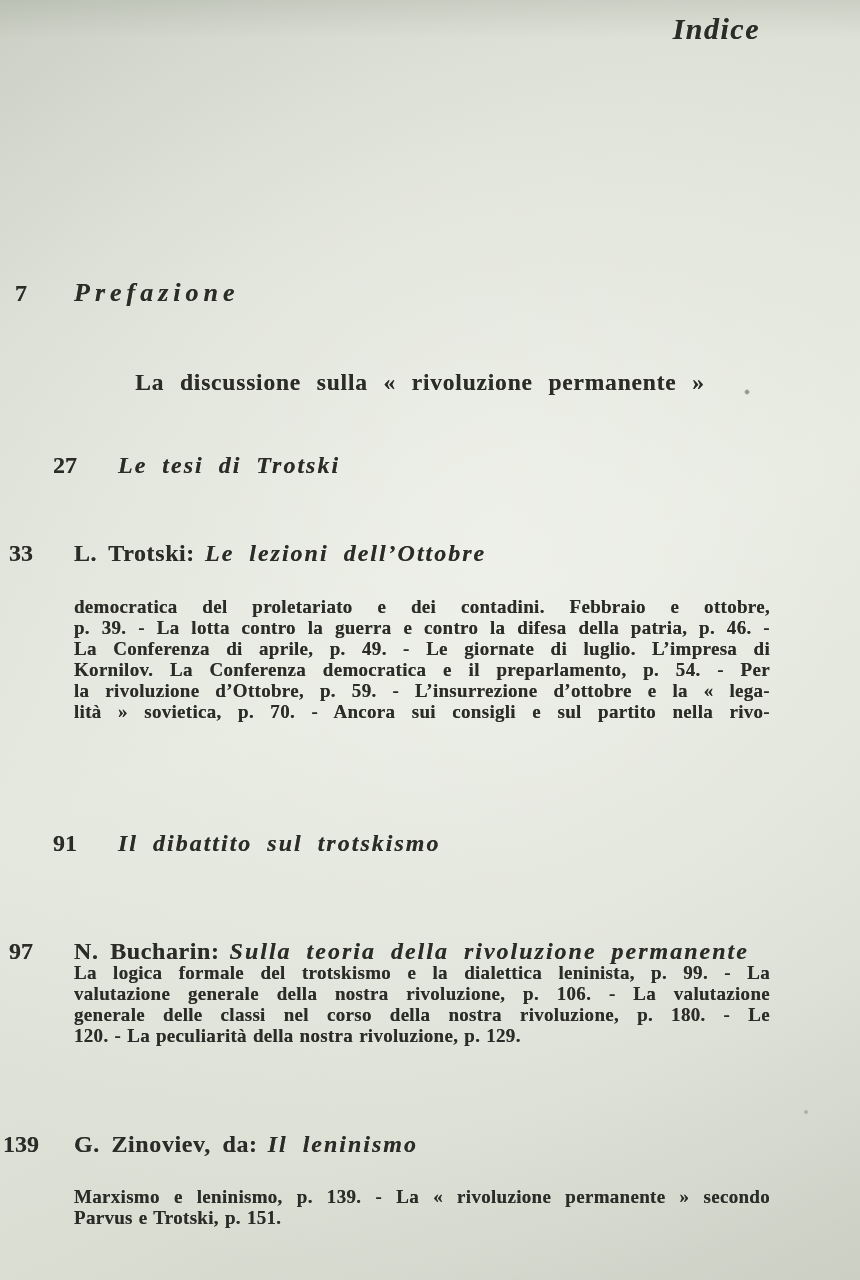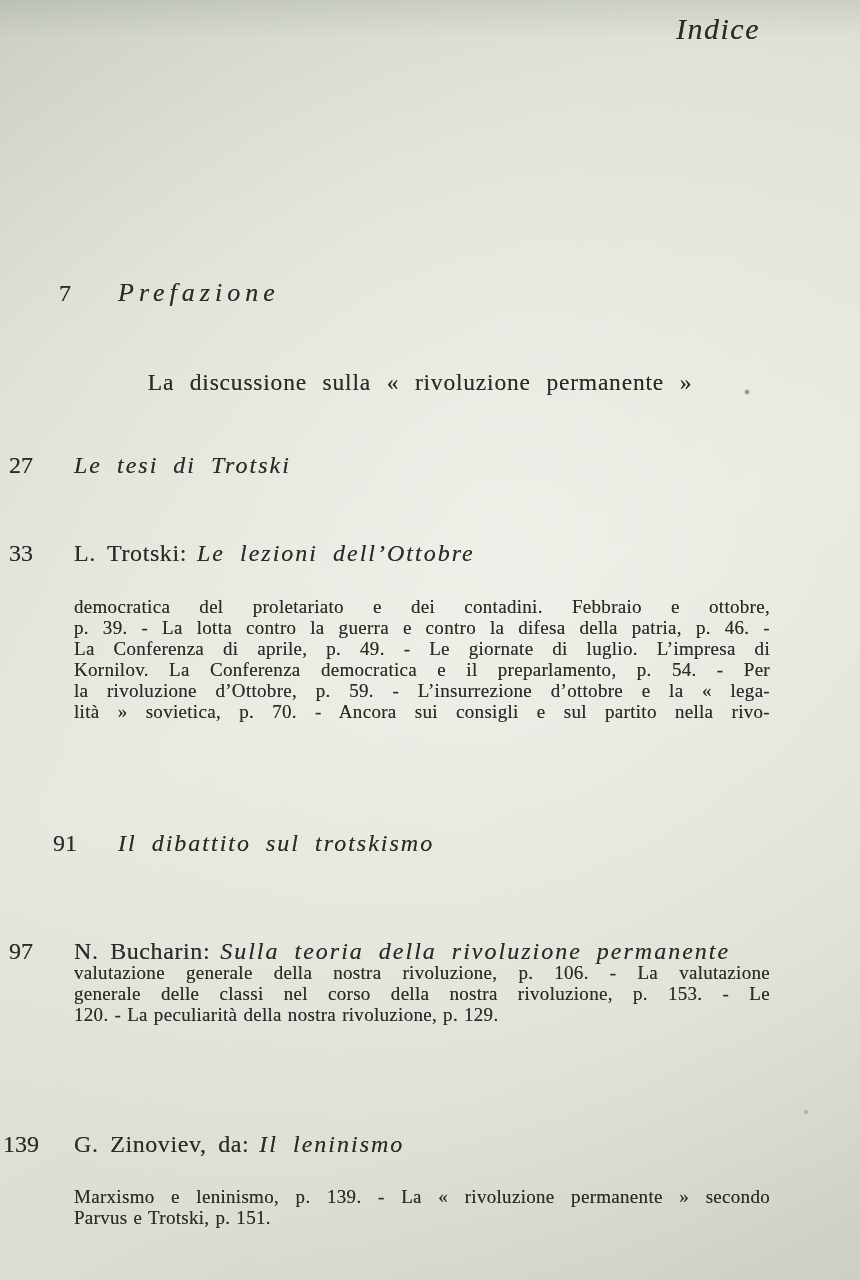--- a/index.html
+++ b/index.html
@@ -10,21 +10,21 @@
     font-family: "Liberation Serif", "DejaVu Serif", serif;
     color: #2b2b27;
     background:
       radial-gradient(circle at 747px 392px, rgba(70,72,62,.5) 0 1.5px, rgba(70,72,62,0) 3px),
       radial-gradient(circle at 806px 1112px, rgba(90,92,80,.35) 0 1.2px, rgba(90,92,80,0) 2.5px),
       linear-gradient(180deg, rgba(108,116,100,.15) 0, rgba(108,116,100,0) 3%),
       radial-gradient(130% 95% at 58% 42%, rgba(249,251,245,.55) 0%, rgba(249,251,245,0) 65%),
       radial-gradient(145% 120% at 50% 48%, rgba(0,0,0,0) 58%, rgba(86,94,80,.24) 100%),
       linear-gradient(155deg, #c9cdc2 0%, #d9dcd1 22%, #e2e5db 50%, #daddd2 78%, #cbcfc4 100%);
   }
-  .page { position: absolute; inset: 0; }
+  .page { position: absolute; inset: 0; font-weight: bold; }
 
   .ink { text-shadow: 0 0 .5px rgba(30,30,25,.55); }
 
   .page-header {
     position: absolute;
     top: 12px; right: 100px;
     font-style: italic;
     font-size: 30px;
     letter-spacing: 1.5px;
   }
@@ -56,22 +56,22 @@
     position: absolute;
     left: 74px; width: 696px;
     font-size: 19px;
     line-height: 21px;
     letter-spacing: .3px;
     word-spacing: 1px;
   }
   .pline { text-align: justify; text-align-last: justify; }
   .pline-last { text-align-last: left; }
 
-  .pos-e0 { top: 278px; margin-left: 44px; }
-  .pos-e1 { top: 452px; }
+  .pos-e0 { top: 278px; }
+  .pos-e1 { top: 452px; padding-left: 44px; }
   .pos-e2 { top: 540px; }
   .pos-s2 { top: 596px; }
   .pos-e3 { top: 830px; margin-left: 44px; }
   .pos-e4 { top: 938px; }
   .pos-s4 { top: 962px; }
   .pos-e5 { top: 1131px; }
   .pos-s5 { top: 1186px; }
 </style>
 </head>
 <body>
@@ -103,22 +103,23 @@
     </div>
 
   <div class="entry pos-e3">
     <span class="num ink">91</span><span class="etext"><span class="t-italic ink">Il dibattito sul trotskismo</span></span>
   </div>
 
   <div class="entry pos-e4">
     <span class="num ink">97</span><span class="etext"><span class="author ink">N. Bucharin:</span><span class="t-italic ink">Sulla teoria della rivoluzione permanente</span></span>
   </div>
   <div class="summary ink pos-s4">
+      <div class="pline">La logica formale del trotskismo e la dialettica leninista, p. 99. - La</div>
       <div class="pline">valutazione generale della nostra rivoluzione, p. 106. - La valutazione</div>
-      <div class="pline">generale delle classi nel corso della nostra rivoluzione, p. 153. - Le</div>
+      <div class="pline">generale delle classi nel corso della nostra rivoluzione, p. 180. - Le</div>
       <div class="pline pline-last">120. - La peculiarità della nostra rivoluzione, p. 129.</div>
     </div>
 
   <div class="entry pos-e5">
     <span class="num ink">139</span><span class="etext"><span class="author ink">G. Zinoviev, da:</span><span class="t-italic ink">Il leninismo</span></span>
   </div>
   <div class="summary ink pos-s5">
       <div class="pline">Marxismo e leninismo, p. 139. - La « rivoluzione permanente » secondo</div>
       <div class="pline pline-last">Parvus e Trotski, p. 151.</div>
     </div>

